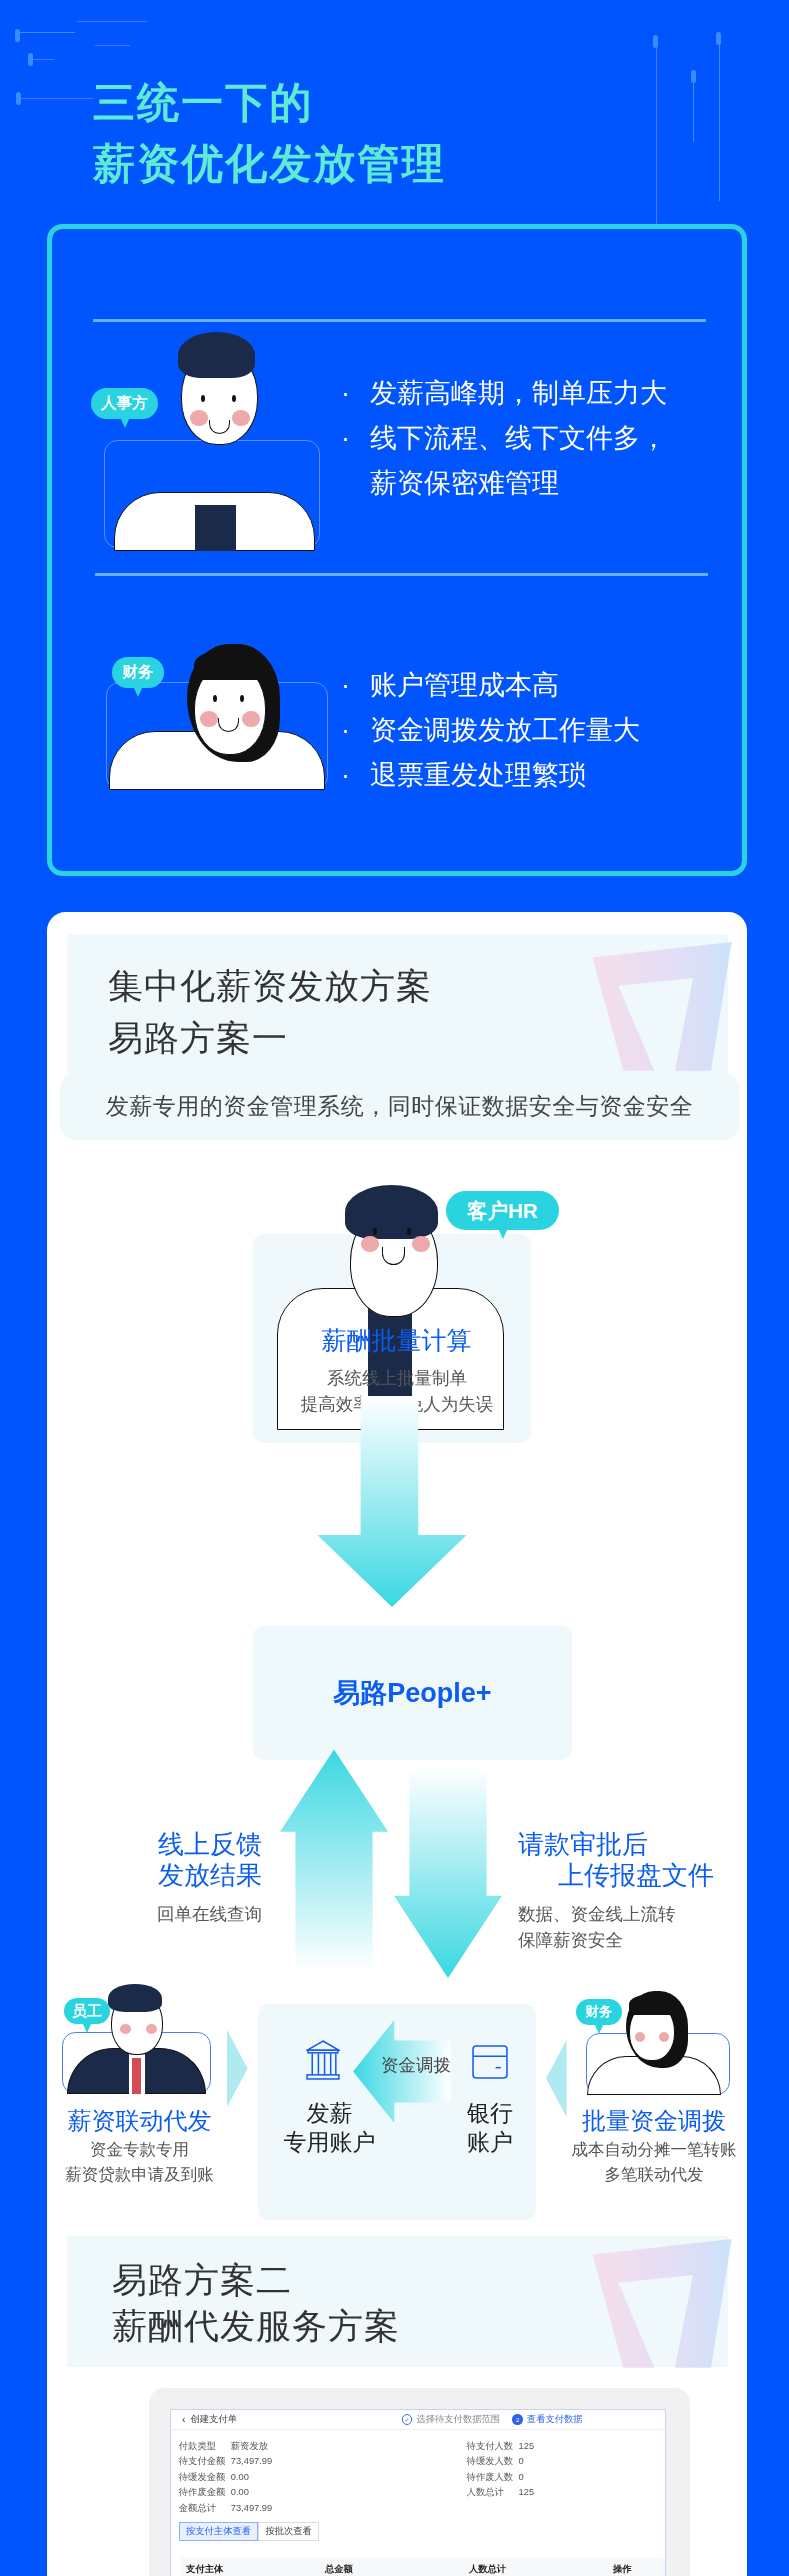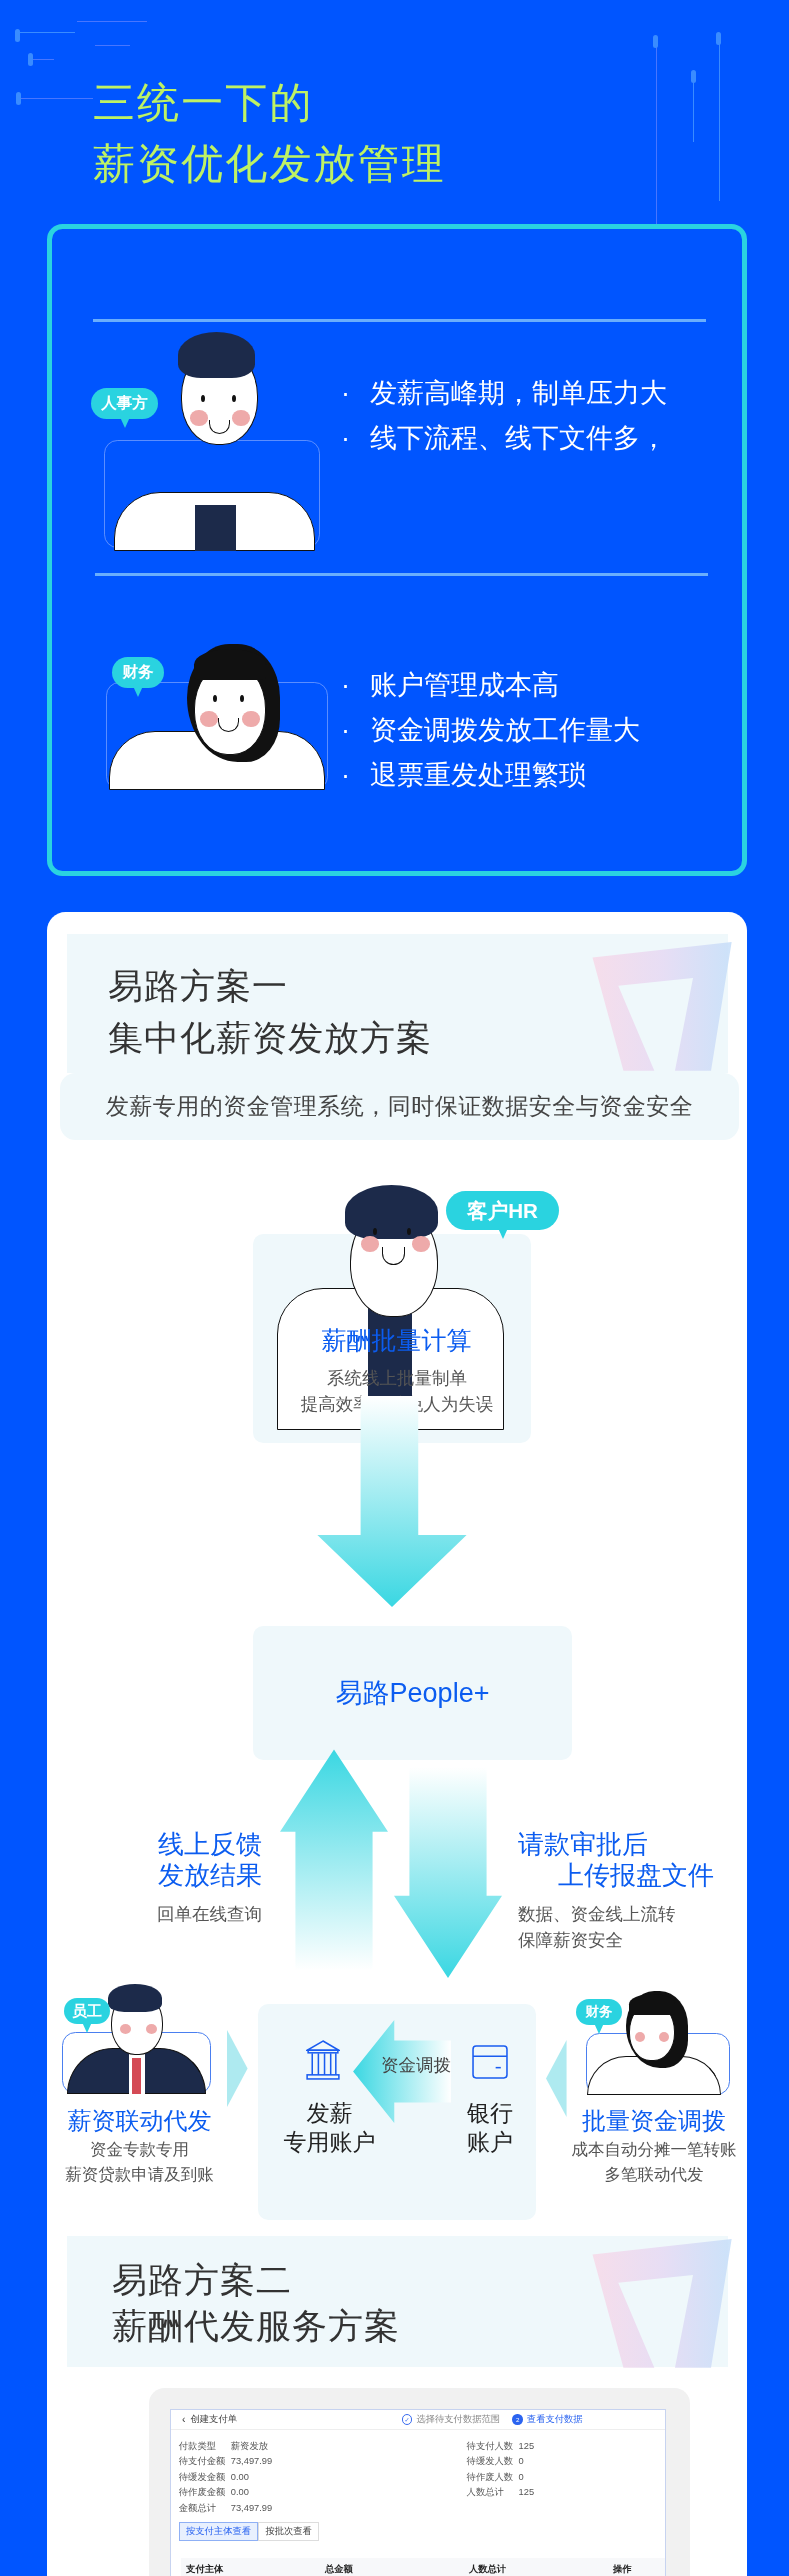--- a/index.html
+++ b/index.html
@@ -1,20 +1,20 @@
 <!DOCTYPE html>
 <html style="font-size:8.2px"><head>
 <meta charset="utf-8">
 <style>
 *{box-sizing:border-box;margin:0;padding:0}
 body{width:789px;height:3229px;background:#0055ff;font-family:"Liberation Sans","DejaVu Sans",sans-serif;position:relative;overflow:hidden}
 .abs{position:absolute}
 .circuit{position:absolute;border-color:rgba(120,150,255,.7)}
 .dot{position:absolute;width:5.2px;height:13.4px;border-radius:3.1px;background:#3a8cff}
-.hero-title{position:absolute;left:93px;top:72px;color:#bef264;font-size:42px;font-weight:normal;line-height:61px;letter-spacing:2.1px}
+.hero-title{position:absolute;left:93px;top:72px;color:#5eead4;font-size:42px;font-weight:bold;line-height:61px;letter-spacing:2.1px}
 
 .pbox{position:absolute;left:47px;top:224px;width:700px;height:652px;border:5.2px solid #2ad3e0;border-radius:15.5px}
 .pbox h2{position:absolute;left:41px;top:29px;color:#fff;font-size:29px;font-weight:normal;letter-spacing:1px}
 .hline{position:absolute;height:3.1px;background:#6aaefc}
 .persona-frame{position:absolute;border:1px solid rgba(150,180,255,.6);border-radius:13.4px}
 .bubble{position:absolute;background:#2ad3e0;color:#fff;border-radius:20.6px;display:flex;align-items:center;justify-content:center;font-weight:bold}
 .bubble::after{content:"";position:absolute;bottom:-9.3px;border-left:5.2px solid transparent;border-right:5.2px solid transparent;border-top:11.3px solid #2ad3e0}
 .bullets{position:absolute;color:#fff;font-size:27px;line-height:45px}
 .bullets .b{display:flex}
 .bullets .b .d{width:29px;display:inline-block}
@@ -29,21 +29,21 @@
 
 .card{position:absolute;left:47px;top:912px;width:700px;height:2091px;background:#fff;border-radius:18.5px}
 .banner{position:absolute;background:#eff8fb}
 .banner .t{position:absolute;color:#333;font-size:35px;line-height:52px;letter-spacing:1px}
 .tri{position:absolute;width:155px;height:134px}
 .subbar{position:absolute;background:#eff8fb;border-radius:15.5px;color:#444;font-size:23px;display:flex;align-items:center;justify-content:center;letter-spacing:0.5px}
 .lbox{position:absolute;background:#eff8fb;border-radius:10.3px}
 .blue-title{color:#0b5cf0;font-weight:normal;font-size:25px;text-align:center}
 .grey{color:#555;font-size:17.5px;text-align:center;line-height:26px}
 .arrow-down{position:absolute}
-.people-box{position:absolute;left:253px;top:1626px;width:319px;height:134px;background:#eff8fb;border-radius:10.3px;display:flex;align-items:center;justify-content:center;color:#0b5cf0;font-size:27px;font-weight:normal}
+.people-box{position:absolute;left:253px;top:1626px;width:319px;height:134px;background:#eff8fb;border-radius:10.3px;display:flex;align-items:center;justify-content:center;color:#0b5cf0;font-size:27px;font-weight:bold}
 
 .laptop{position:absolute;left:149px;top:2388px;width:541px;height:304px;background:#f1f1f1;border-radius:15.5px 15.5px 0 0}
 .screen{position:absolute;left:20.6px;top:20.6px;width:496px;height:289px;background:#fff;border:1px solid #c7d3f0;overflow:hidden;font-size:9.3px;color:#555}
 .tbl-row{display:flex;position:absolute;left:10.3px;width:484px}
 </style>
 </head>
 <body>
 
 <div>
   <div class="circuit" style="left:17.5px;top:32px;width:57px;border-top:1.5px solid #3a8cff"></div>
@@ -88,20 +88,21 @@
     <div class="b">
         <span class="d">·</span>
         <span>发薪高峰期，制单压力大</span>
       </div>
     <div class="b">
         <span class="d">·</span>
         <span>线下流程、线下文件多，</span>
       </div>
     <div class="b">
         <span class="d"></span>
+        <span>薪资保密难管理</span>
       </div>
   </div>
 
   <div class="hline" style="left:43px;top:344px;width:613px"></div>
 
   <div class="persona-frame" style="left:54px;top:453px;width:222px;height:108px"></div>
   <div>
     <div class="body" style="left:57px;top:502px;width:216px;height:59px"></div>
     <div class="hair" style="left:135px;top:415px;width:93px;height:118px;background:#111;border-radius:50% 50% 40% 60%"></div>
     <div class="head" style="left:142px;top:433px;width:72px;height:93px"></div>
@@ -128,22 +129,22 @@
         <span class="d">·</span>
         <span>退票重发处理繁琐</span>
       </div>
   </div>
 </div>
 
 <div class="card"></div>
 
 <div class="banner" style="left:67px;top:934px;width:661px;height:139px">
   <div class="t" style="left:41px;top:26px">
+    <div>集中化薪资发放方案</div>
     <div>易路方案一</div>
-    <div>集中化薪资发放方案</div>
   </div>
   <svg class="tri" style="left:515px;top:7.7px" viewBox="0 0 300 260">
     <defs>
         <linearGradient id="g1" x1="0" x2="1">
           <stop offset="0" stop-color="#f7d9e8"></stop>
           <stop offset=".5" stop-color="#e6d9f3"></stop>
           <stop offset="1" stop-color="#c5def9"></stop>
         </linearGradient>
       </defs>
     <polygon points="20,30 290,0 250,250 180,250 215,70 70,85 140,250 80,250" fill="url(#g1)" opacity=".85"></polygon>

